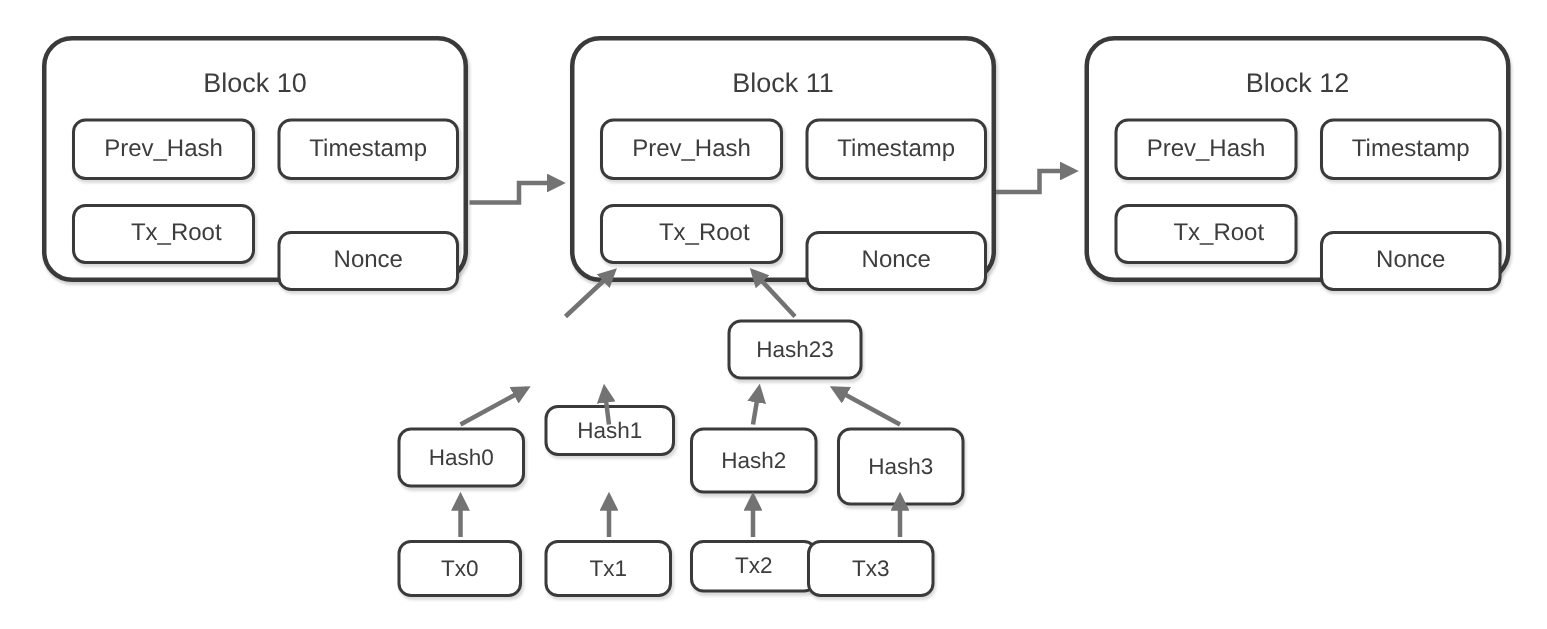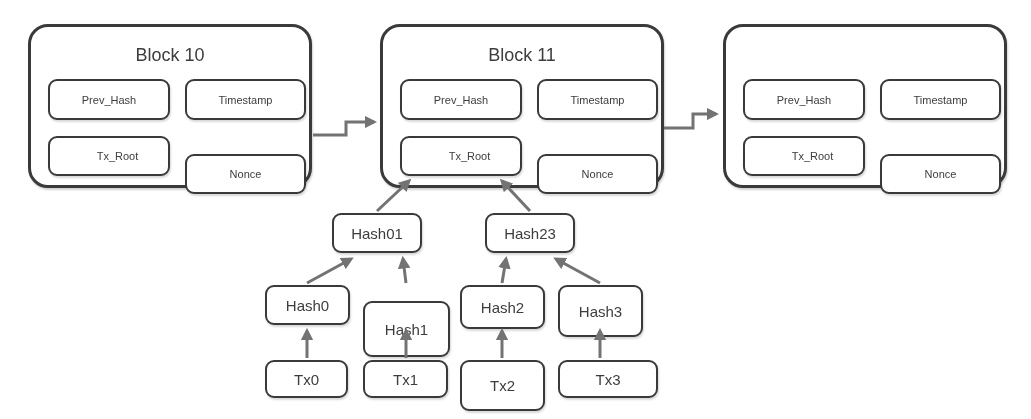--- a/index.html
+++ b/index.html
@@ -12,21 +12,21 @@
     border:3px solid #3a3a3a;border-radius:20px;background:#ffffff;
     box-shadow:1px 2px 2px rgba(0,0,0,0.18);
   }
   .block-title{
     position:absolute;top:17px;left:0;width:100%;text-align:center;
     font-size:18px;line-height:22px;color:#3d3d3d;
   }
   .field{
     position:absolute;box-sizing:border-box;border:2.5px solid #3a3a3a;border-radius:9px;
     background:#ffffff;display:flex;align-items:center;justify-content:center;
-    font-size:11px;color:#3d3d3d;box-shadow:1px 2px 2px rgba(0,0,0,0.15);
+    font-size:16px;color:#3d3d3d;box-shadow:1px 2px 2px rgba(0,0,0,0.15);
   }
   .f-tl{left:17px;top:52px;width:122px;height:41px;}
   .f-tr{left:154px;top:52px;width:121px;height:41px;}
   .f-bl{left:17px;top:109px;width:122px;height:40px;padding-left:17px;}
   .f-br{left:154px;top:127px;width:121px;height:40px;}
   .mbox{
     position:absolute;box-sizing:border-box;border:2.5px solid #3a3a3a;border-radius:9px;
     background:#ffffff;display:flex;align-items:center;justify-content:center;
     font-size:15px;color:#3d3d3d;box-shadow:1px 2px 2px rgba(0,0,0,0.15);
   }
@@ -47,38 +47,38 @@
 
   <div class="block" style="left:380px">
     <div class="block-title">Block 11</div>
     <div class="field f-tl">Prev_Hash</div>
     <div class="field f-tr">Timestamp</div>
     <div class="field f-bl">Tx_Root</div>
     <div class="field f-br">Nonce</div>
   </div>
 
   <div class="block" style="left:723px">
+    <div class="block-title">Block 12</div>
     <div class="field f-tl">Prev_Hash</div>
     <div class="field f-tr">Timestamp</div>
     <div class="field f-bl">Tx_Root</div>
     <div class="field f-br">Nonce</div>
   </div>
 
-  <div class="mbox" style="left:332px;top:213px;width:90px;height:40px">Hash01</div>
   <div class="mbox" style="left:485px;top:213px;width:90px;height:40px">Hash23</div>
 
   <div class="mbox" style="left:265px;top:285px;width:85px;height:40px">Hash0</div>
-  <div class="mbox" style="left:363px;top:301px;width:87px;height:56px">Hash1</div>
+  <div class="mbox" style="left:363px;top:270px;width:87px;height:34px">Hash1</div>
   <div class="mbox" style="left:460px;top:285px;width:85px;height:44px">Hash2</div>
   <div class="mbox" style="left:558px;top:285px;width:85px;height:52px">Hash3</div>
 
   <div class="mbox" style="left:265px;top:360px;width:83px;height:38px">Tx0</div>
   <div class="mbox" style="left:363px;top:360px;width:85px;height:38px">Tx1</div>
-  <div class="mbox" style="left:460px;top:360px;width:85px;height:51px">Tx2</div>
-  <div class="mbox" style="left:558px;top:360px;width:100px;height:38px">Tx3</div>
+  <div class="mbox" style="left:460px;top:360px;width:85px;height:35px">Tx2</div>
+  <div class="mbox" style="left:538px;top:360px;width:85px;height:38px">Tx3</div>
 
   <svg id="arrow-layer" viewBox="0 0 1031 419" xmlns="http://www.w3.org/2000/svg">
     <defs>
       <marker id="ah" viewBox="0 0 10 10" refX="7.5" refY="5" markerWidth="4.2" markerHeight="4.2" orient="auto-start-reverse">
         <path d="M0,0 L10,5 L0,10 z" fill="#737373"></path>
       </marker>
     </defs>
     <g stroke="#737373" stroke-width="3" fill="none">
       <path d="M313,135 L346,135 L346,122 L374,122" marker-end="url(#ah)"></path>
       <path d="M664,128 L693,128 L693,114 L716,114" marker-end="url(#ah)"></path>

